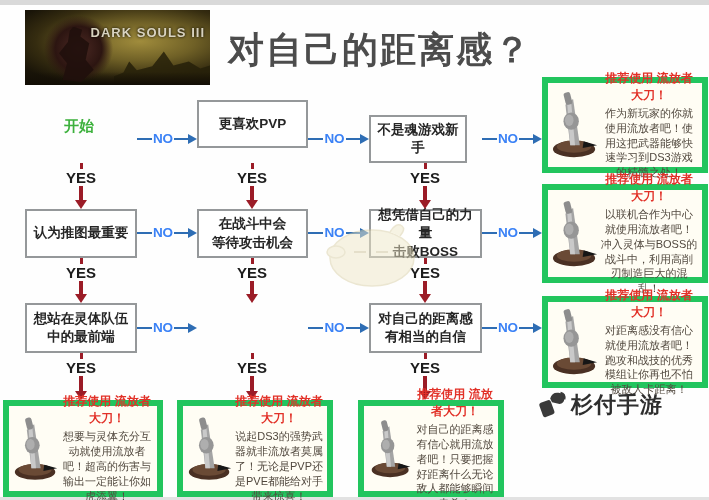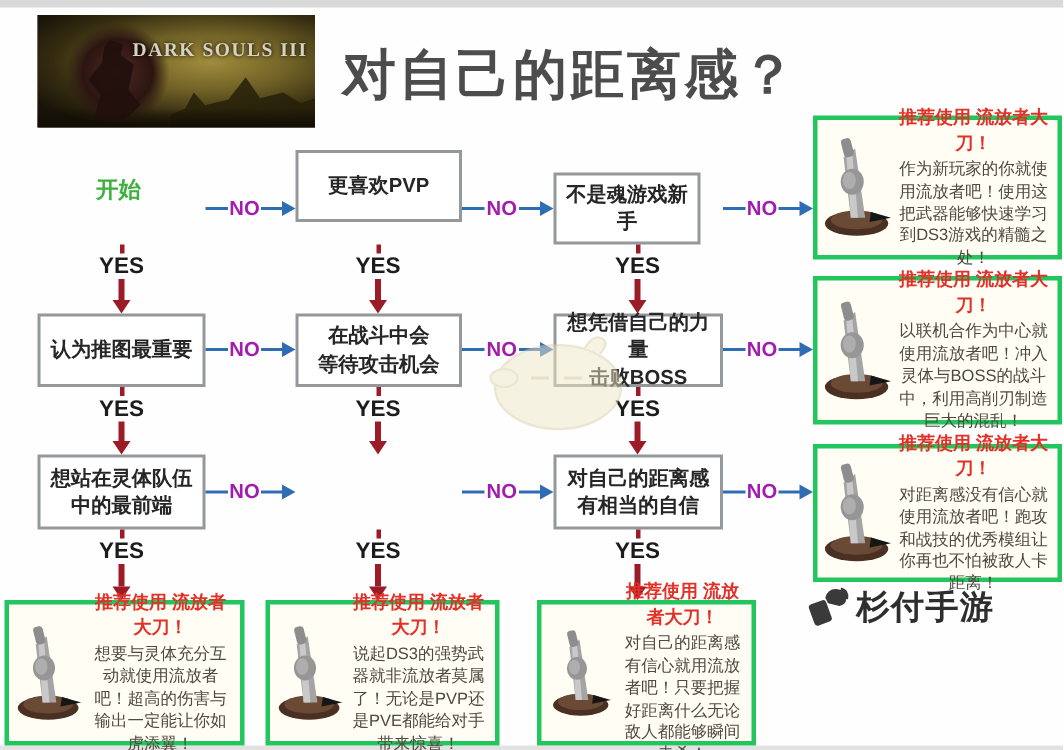--- a/index.html
+++ b/index.html
@@ -11,44 +11,44 @@
   
   .banner{position:absolute;left:25px;top:10px;width:185px;height:75px;background:#171207;overflow:hidden;}
   .banner-sky{position:absolute;inset:0;background:radial-gradient(ellipse 75% 65% at 62% 42%, #a08c3c 0%, #6f6026 40%, #352c10 75%, #191408 100%);}
   .banner-castle{position:absolute;bottom:0;left:48%;width:52%;height:52%;background:#262009;opacity:.85;
     clip-path:polygon(0 100%,0 78%,10% 68%,16% 40%,24% 62%,40% 52%,52% 14%,62% 50%,78% 40%,90% 58%,100% 50%,100% 100%);}
   .banner-ground{position:absolute;bottom:0;left:0;width:100%;height:18%;background:linear-gradient(to top,#120d05,rgba(18,13,5,0));}
   .banner-warrior{position:absolute;left:6%;bottom:-6%;width:46%;height:100%;
     background:radial-gradient(ellipse 55% 60% at 50% 45%, #4d2a24 0%, #2c1511 50%, rgba(20,10,8,0) 74%);}
   .banner-warrior-core{position:absolute;left:16%;bottom:4%;width:24%;height:74%;background:#20100c;opacity:.9;
     clip-path:polygon(42% 0,62% 6%,58% 18%,78% 30%,70% 60%,88% 78%,60% 100%,18% 96%,28% 66%,10% 48%,30% 28%,34% 8%);}
-  .banner-title{position:absolute;top:15px;right:5px;font-family:Liberation Serif, serif;
+  .banner-title{position:absolute;top:15px;right:5px;font-family:Liberation Sans, sans-serif;
     font-size:13px;font-weight:bold;color:#d8d2bf;letter-spacing:1px;text-shadow:0 0 3px #000;}
   .page-title{position:absolute;left:228px;top:26px;font-size:36px;font-weight:bold;color:#4c4c4c;letter-spacing:2px;}
 
   
   .fbox{position:absolute;background:#fff;border:2px solid #95989a;box-sizing:border-box;
     display:flex;align-items:center;justify-content:center;text-align:center;
     font-weight:bold;font-size:13.5px;color:#262626;white-space:pre-line;line-height:1.35;padding:2px;}
   .start-label{position:absolute;left:64px;top:93px;font-size:15px;font-weight:bold;color:#3db13d;margin-top:24px;}
 
   
   .no{position:absolute;height:20px;display:flex;align-items:center;}
   .nline{flex:1;height:2px;background:#2e6db4;}
-  .ntext{font-weight:bold;font-size:13.5px;color:#a21caf;padding:0 1px;line-height:1;}
+  .ntext{font-weight:bold;font-size:13.5px;color:#3b82f6;padding:0 1px;line-height:1;}
   .nhead{width:0;height:0;border-left:9px solid #2e6db4;border-top:5px solid transparent;border-bottom:5px solid transparent;margin-left:-1px;}
 
   .yes{position:absolute;width:44px;display:flex;flex-direction:column;align-items:center;}
   .yline{width:3px;height:6px;background:#9b1c27;}
   .ytext{font-weight:bold;font-size:15px;color:#1c1c1c;line-height:1.15;}
   .ystem{width:4px;flex:1;background:#9b1c27;min-height:5px;}
   .yhead{width:0;height:0;border-top:9px solid #9b1c27;border-left:6px solid transparent;border-right:6px solid transparent;}
 
   
-  .rec{position:absolute;background:#fffdf4;border:3px solid #22c55e;box-sizing:border-box;
+  .rec{position:absolute;background:#fffdf4;border:6px solid #22c55e;box-sizing:border-box;
     display:flex;align-items:stretch;padding:3px 4px 3px 2px;}
   .rec-icon{width:50px;flex-shrink:0;display:flex;align-items:center;justify-content:center;}
   .rec-content{flex:1;display:flex;flex-direction:column;justify-content:center;text-align:center;}
   .rec-header{color:#e23128;font-weight:bold;font-size:12px;margin-bottom:2px;}
   .rec-body{color:#51483e;font-weight:normal;font-size:11px;line-height:1.35;}
 
   
   .mascot{position:absolute;left:320px;top:212px;opacity:.5;pointer-events:none;}
   .brand{position:absolute;left:538px;top:390px;display:flex;align-items:center;gap:3px;}
   .brand-text{font-size:22px;font-weight:bold;color:#2e2e2e;letter-spacing:1px;}

